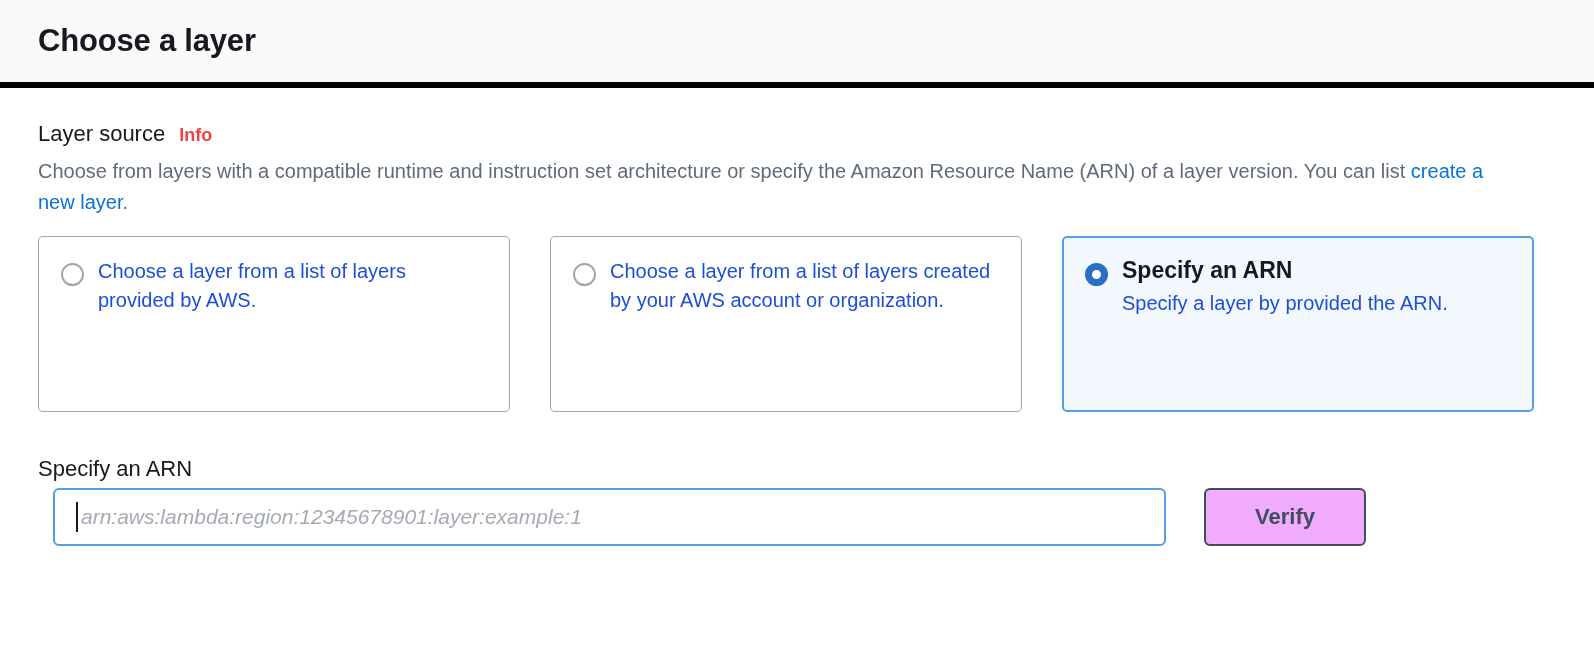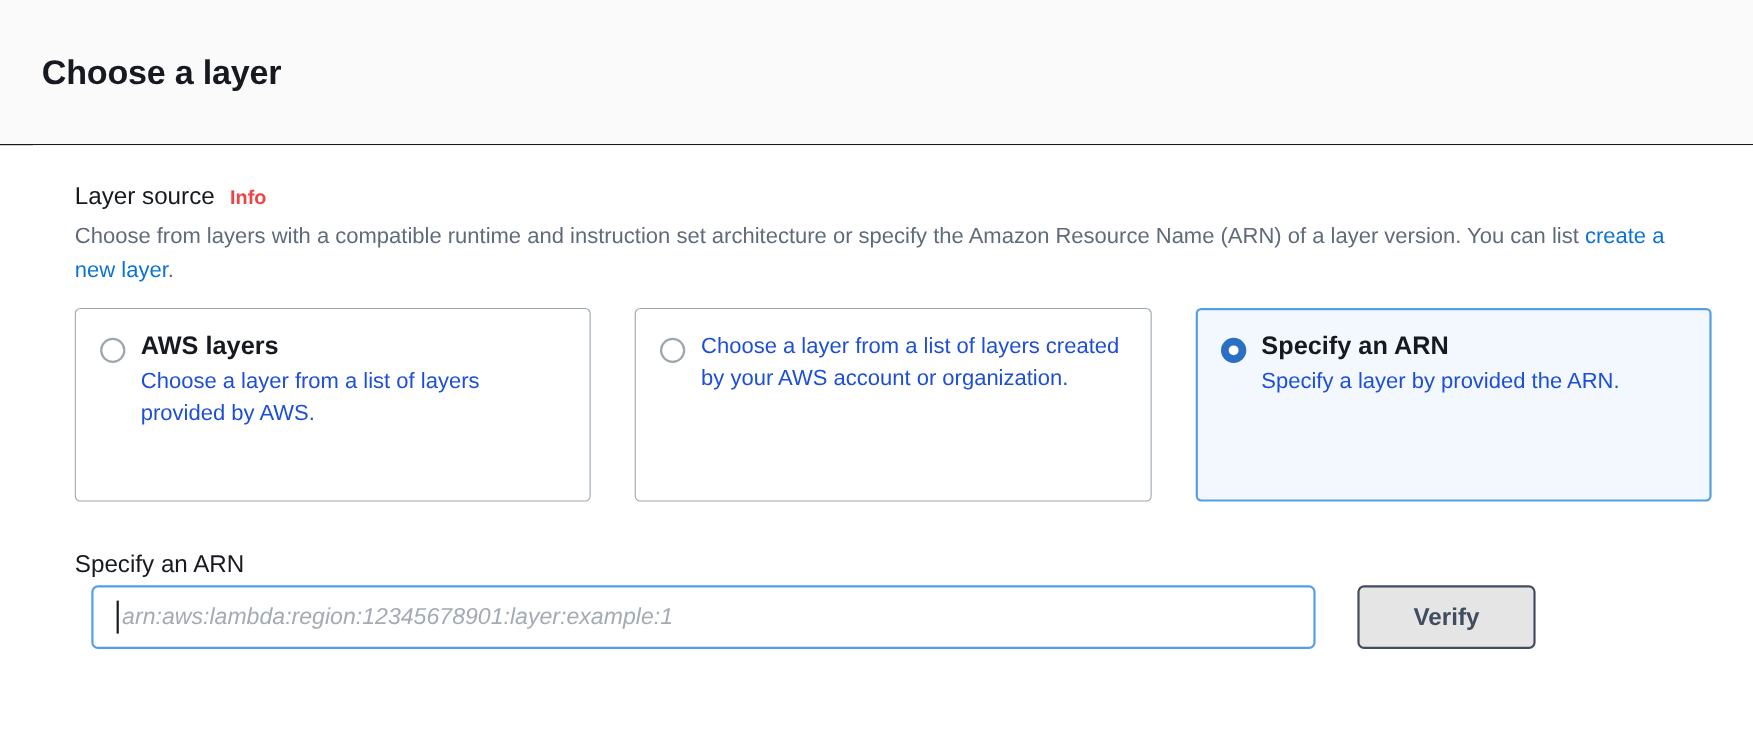--- a/index.html
+++ b/index.html
@@ -10,40 +10,39 @@
   body {
     width: 1594px;
     height: 666px;
     font-family: "Liberation Sans", sans-serif;
     color: #16191f;
     overflow: hidden;
   }
 
   
   .modal-header {
-    height: 132px;
+    height: 88px;
     background: #fafafa;
-    border-bottom: 1px solid #000000;
+    border-bottom: 6px solid #000000;
     box-sizing: border-box;
     display: flex;
     align-items: center;
     padding-left: 38px;
   }
   .modal-title {
     font-size: 31px;
     font-weight: bold;
     color: #16191f;
     letter-spacing: -0.2px;
   }
 
   
   .modal-body {
     padding: 34px 38px 0 38px;
     background: #ffffff;
-    margin-left: 30px;
   }
 
   .field-label-row {
     display: flex;
     align-items: baseline;
     gap: 14px;
     margin-bottom: 10px;
   }
   .field-label {
     font-size: 22px;
@@ -174,21 +173,21 @@
     height: 30px;
     background: #16191f;
   }
 
   .verify-button {
     width: 162px;
     height: 58px;
     box-sizing: border-box;
     border: 2px solid #414d5c;
     border-radius: 6px;
-    background: #e5e5e5;
+    background: #f0abfc;
     color: #414d5c;
     font-family: "Liberation Sans", sans-serif;
     font-size: 22px;
     font-weight: bold;
     cursor: pointer;
   }
 </style>
 </head>
 <body>
 
@@ -203,21 +202,20 @@
     <a class="info-link">Info</a>
   </div>
 
   <p class="field-description"><span>Choose from layers with a compatible runtime and instruction set architecture or specify the Amazon Resource Name (ARN) of a layer version. You can list </span><a class="inline-link">create a new layer</a><span>.</span></p>
 
   <div class="tile-row">
 
     <div class="tile">
       <span class="radio"></span>
       <span class="tile-text">
-        <span class="tile-title" style="display:block">AWS layers</span>
         <span class="tile-desc" style="display:block">Choose a layer from a list of layers provided by AWS.</span>
       </span>
     </div>
 
     <div class="tile">
       <span class="radio"></span>
       <span class="tile-text">
         <span class="tile-desc" style="display:block">Choose a layer from a list of layers created by your AWS account or organization.</span>
       </span>
     </div>

